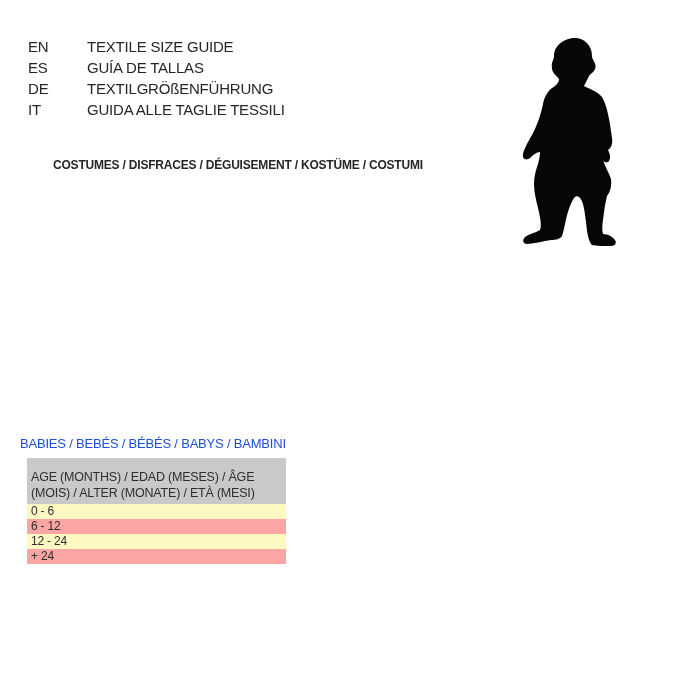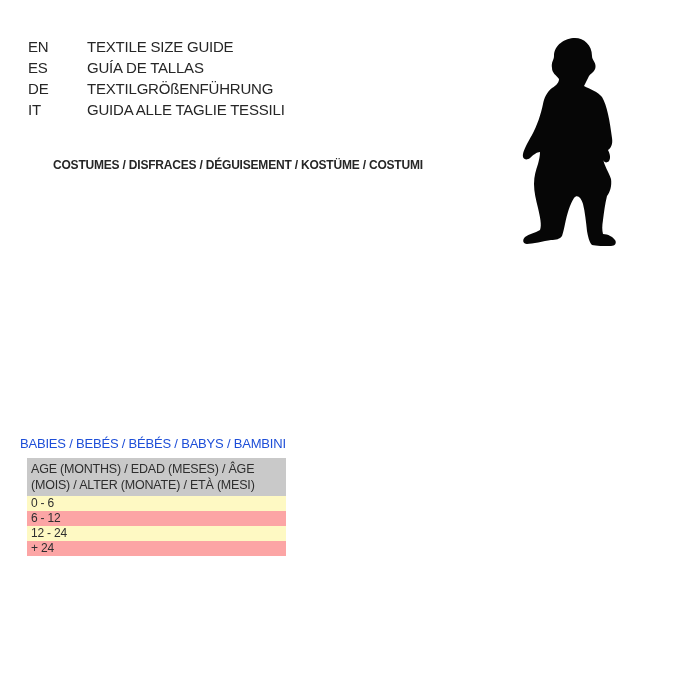--- a/index.html
+++ b/index.html
@@ -69,21 +69,21 @@
     position: absolute;
     left: 27px;
     top: 458px;
     width: 259px;
     font-size: 12.5px;
     letter-spacing: -0.2px;
     color: #2e2e2e;
   }
   .size-table .thead {
     background: #c9c9c9;
-    padding: 3px 6px 3px 4px;
+    padding: 11px 6px 3px 4px;
     line-height: 16px;
     min-height: 38px;
   }
   .size-table .trow {
     height: 15px;
     line-height: 15px;
     padding-left: 4px;
     font-size: 12px;
     background: #fef9c3;
   }

